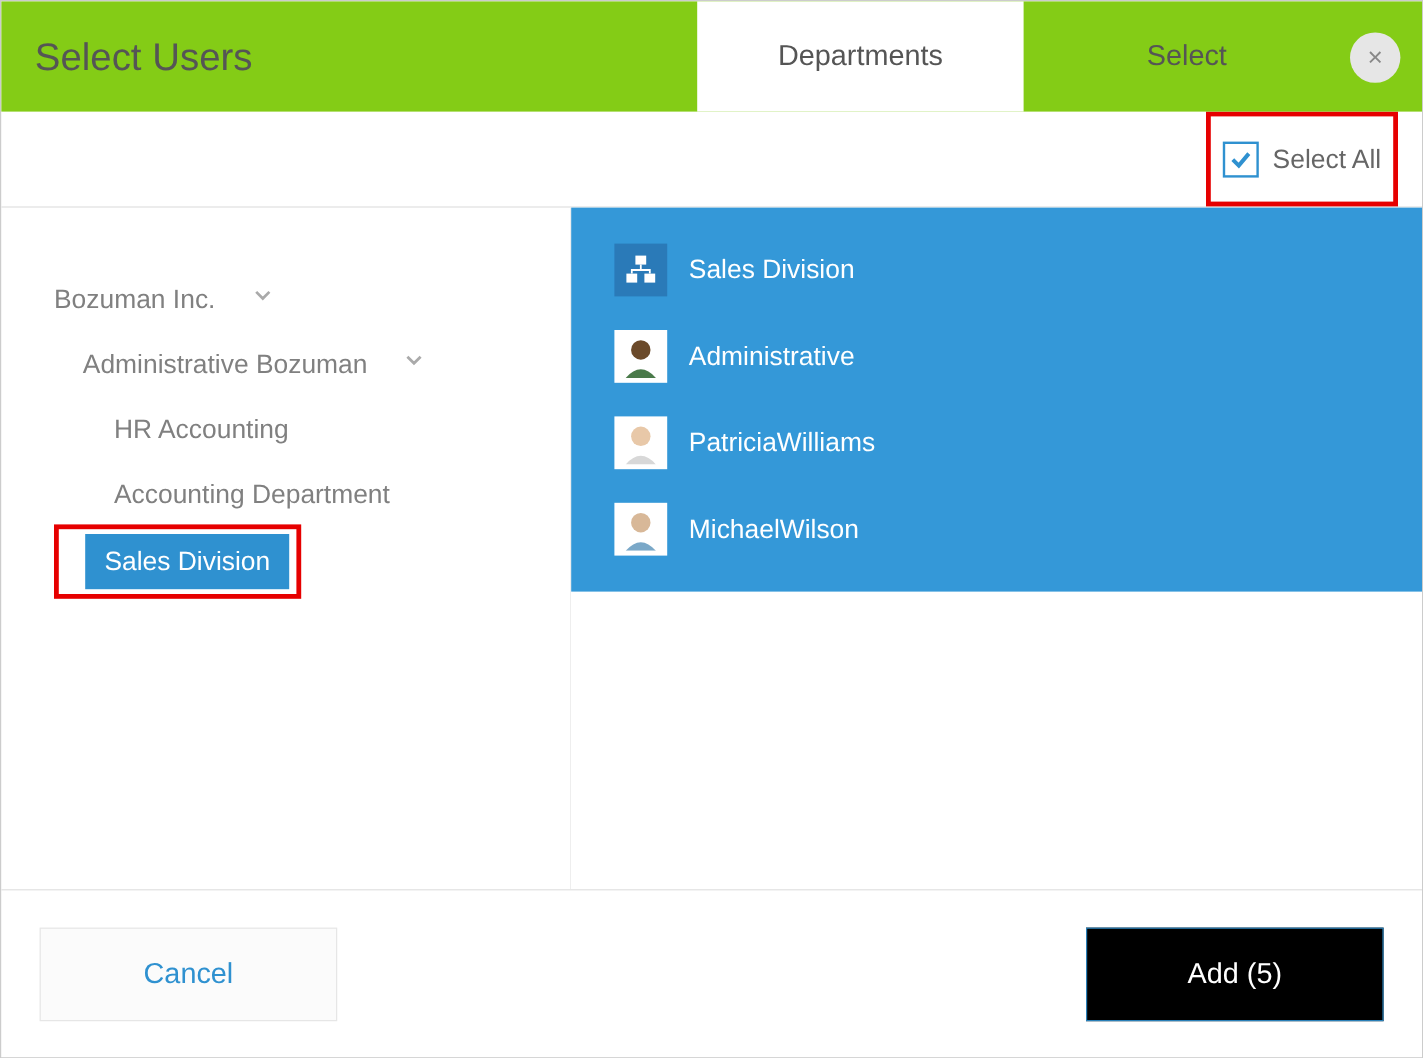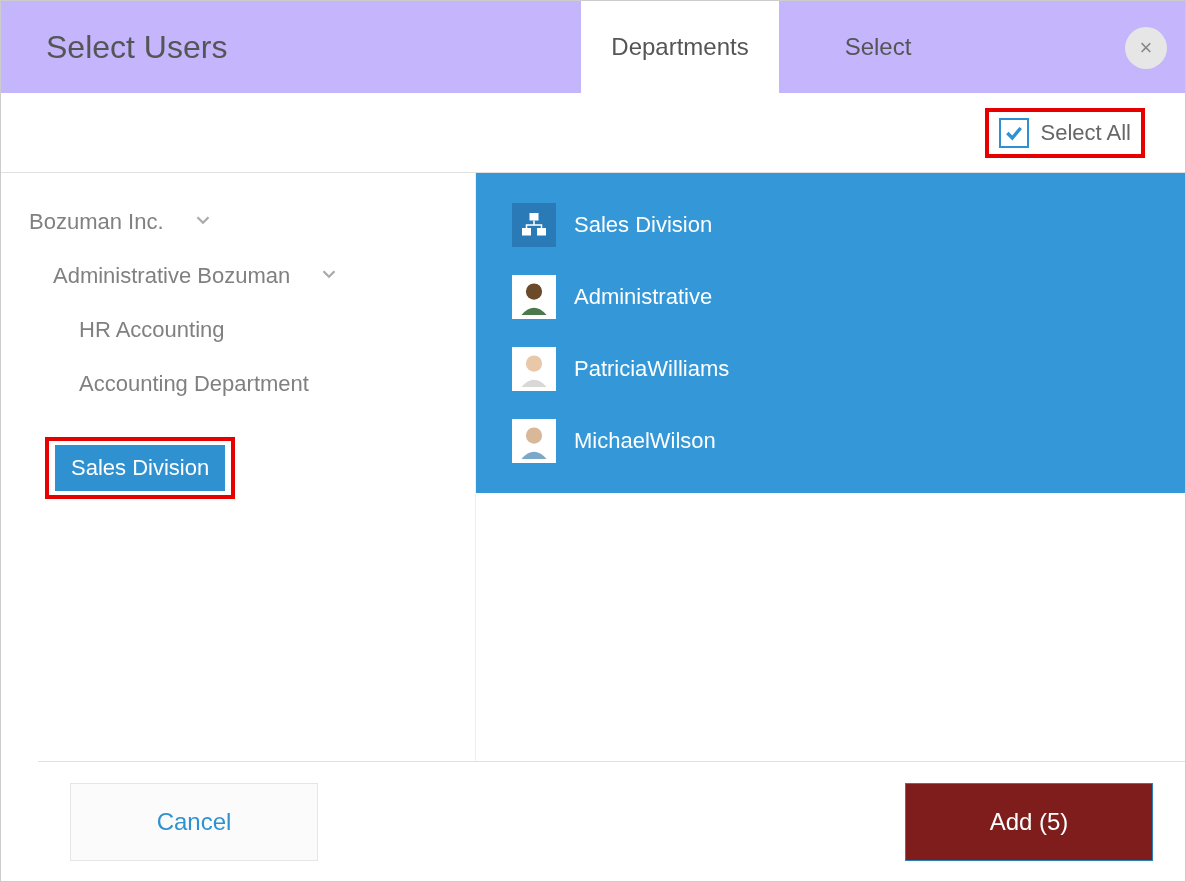--- a/index.html
+++ b/index.html
@@ -8,40 +8,40 @@
     font-weight: 300;
     background: #fff;
     width: 1186px;
     height: 882px;
     border: 1px solid #ccc;
     display: flex;
     flex-direction: column;
     color: #555;
   }
   .header {
-    background: #c4b5fd;
+    background: #84cc16;
     height: 92px;
     display: flex;
     align-items: center;
-    padding-left: 45px;
+    padding-left: 28px;
     position: relative;
   }
   .header-title {
     font-size: 32px;
     color: #555;
     font-weight: 300;
   }
   .tabs {
     position: absolute;
     bottom: 0;
     left: 580px;
     display: flex;
   }
   .tab {
-    width: 198px;
+    width: 272px;
     height: 92px;
     display: flex;
     align-items: center;
     justify-content: center;
     font-size: 24px;
     color: #555;
     cursor: pointer;
     font-weight: 300;
   }
   .tab.active {
@@ -59,23 +59,22 @@
     align-items: center;
     justify-content: center;
     font-size: 22px;
     color: #888;
     cursor: pointer;
   }
   .toolbar {
     height: 80px;
     border-bottom: 1px solid #e0e0e0;
     display: flex;
-    align-items: center;
     justify-content: flex-end;
-    padding-right: 40px;
+    padding-right: 20px;
   }
   .select-all {
     display: flex;
     align-items: center;
     gap: 12px;
     border: 4px solid #e60000;
     padding: 6px 10px;
   }
   .checkbox {
     width: 30px;
@@ -96,26 +95,27 @@
     display: flex;
     min-height: 0;
   }
   .left {
     width: 475px;
     padding: 36px 0 0 28px;
     border-right: 1px solid #eee;
   }
   .tree-row {
     display: flex;
-    align-items: flex-start;
+    align-items: flex-end;
     gap: 28px;
     font-size: 22px;
     color: #808080;
     height: 54px;
     cursor: pointer;
+    margin-left: 16px;
   }
   .tree-level-1 { padding-left: 24px; }
   .tree-level-2 { padding-left: 50px; }
   .chevron {
     color: #aaa;
   }
   .chevron svg { width: 22px; height: 22px; }
   .tree-row.selected .tree-label-box {
     background: #2f91d0;
     color: #fff;
@@ -160,45 +160,44 @@
     align-items: center;
     justify-content: center;
     flex-shrink: 0;
   }
   .user-name {
     font-size: 22px;
     color: #fff;
     font-weight: 300;
   }
   .footer {
-    height: 120px;
+    height: 140px;
     border-top: 1px solid #e0e0e0;
     display: flex;
     align-items: center;
     justify-content: space-between;
     padding: 0 32px;
-    margin-left: 37px;
   }
   .btn-cancel {
     width: 248px;
     height: 78px;
     border: 1px solid #e6e6e6;
     background: #fbfbfb;
     color: #2f91d0;
     font-size: 24px;
     font-weight: 300;
     cursor: pointer;
     display: flex;
     align-items: center;
     justify-content: center;
   }
   .btn-add {
     width: 248px;
     height: 78px;
-    background: #7f1d1d;
+    background: #000000;
     border: 1px solid #2980b9;
     color: #fff;
     font-size: 24px;
     font-weight: 300;
     cursor: pointer;
     display: flex;
     align-items: center;
     justify-content: center;
   }
   .avatar svg { width: 36px; height: 36px; }

